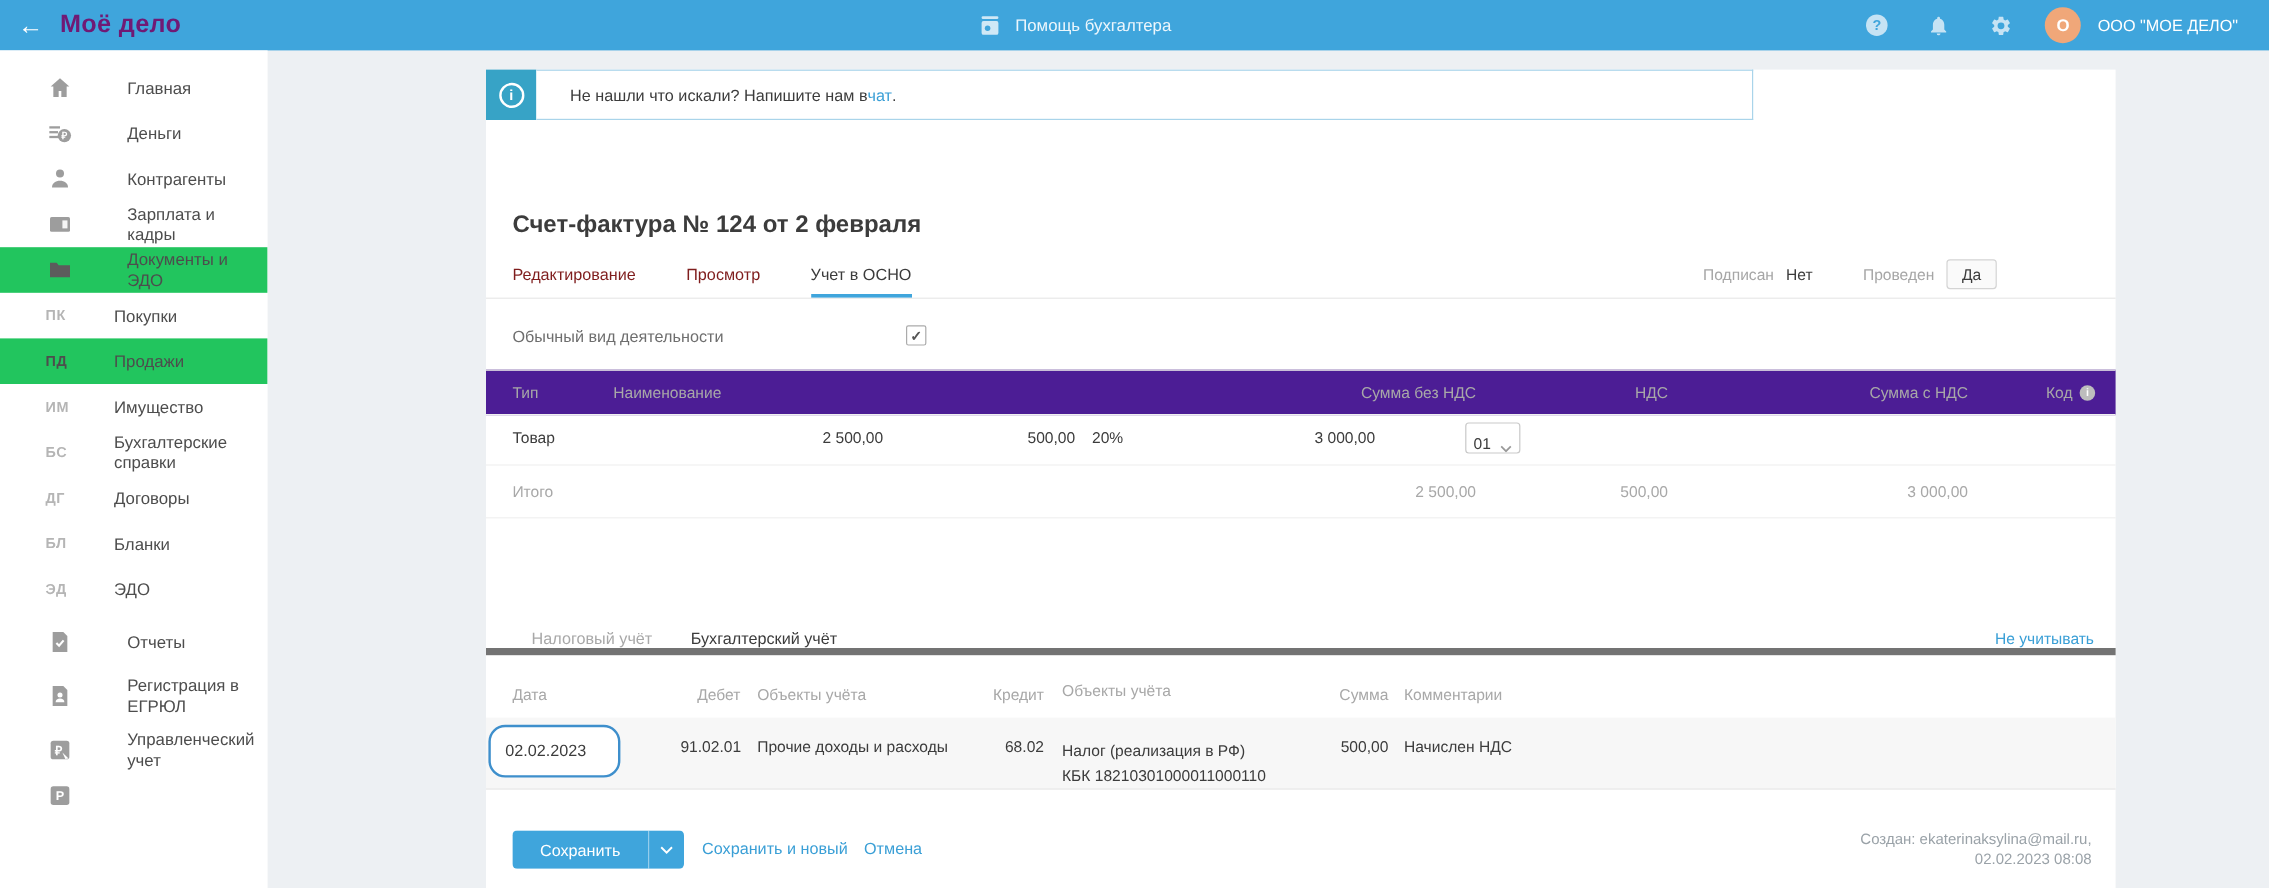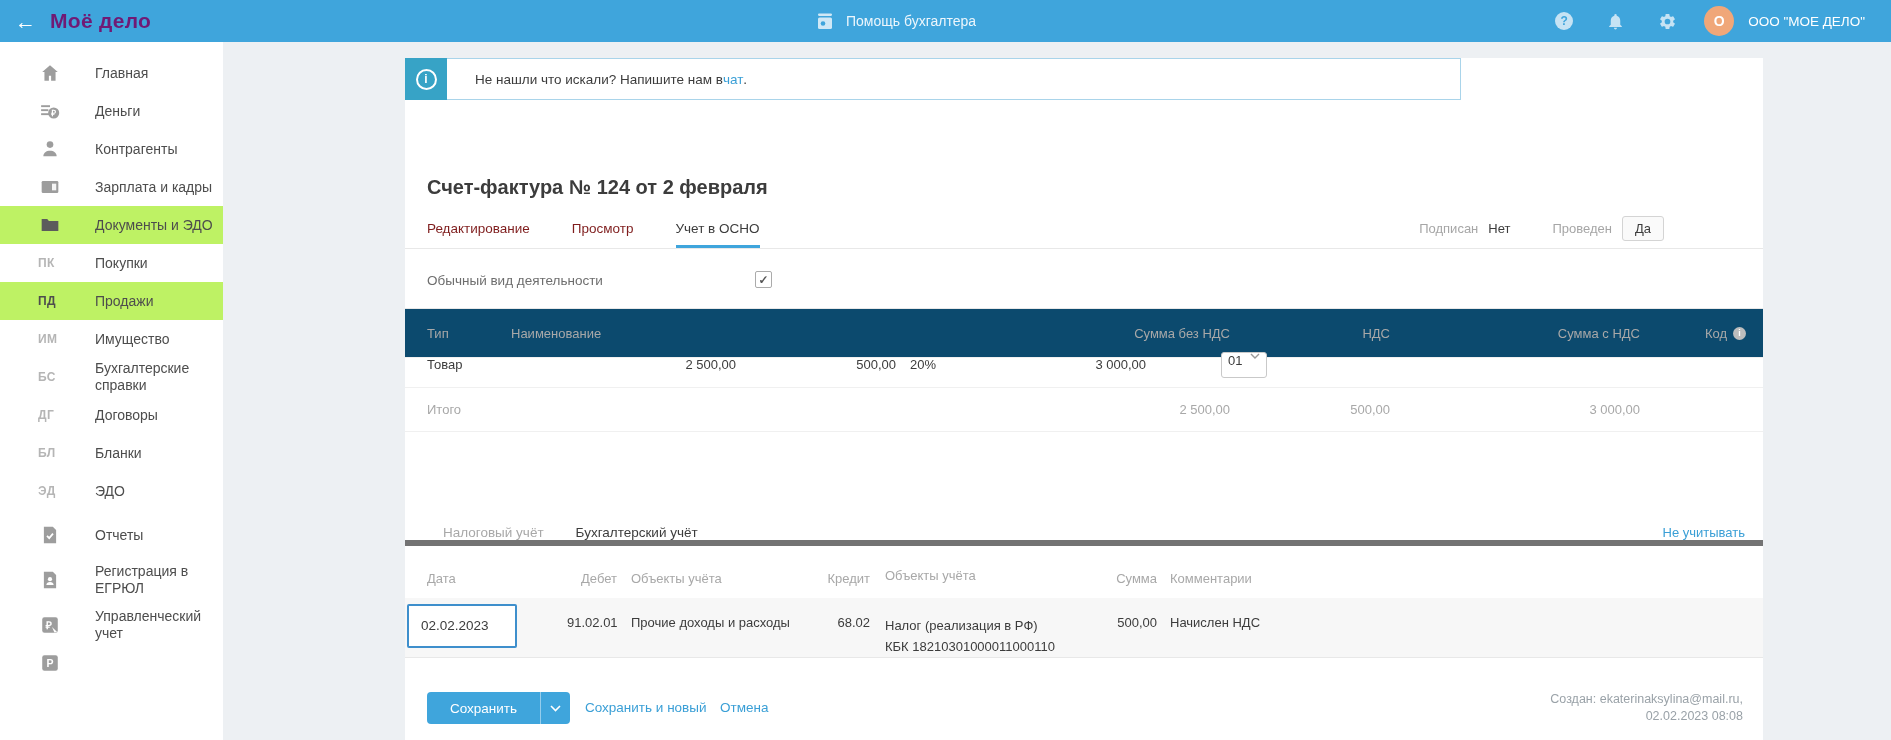--- a/index.html
+++ b/index.html
@@ -17,24 +17,24 @@
 .tb-right{position:absolute;right:0;top:0;height:42px;display:flex;align-items:center;padding-right:26px}
 .help-circle{width:18px;height:18px;border-radius:50%;background:#C6E3F4;color:#3FA5DC;font-weight:bold;font-size:12px;display:flex;align-items:center;justify-content:center;cursor:pointer}
 .tb-ic{width:19px;height:19px;fill:#C6E3F4;margin-left:33px;cursor:pointer}
 .avatar{width:30px;height:30px;border-radius:50%;background:#F0A779;color:#fff;font-weight:bold;font-size:14px;display:flex;align-items:center;justify-content:center;margin-left:27px}
 .org{color:#fff;font-size:13.5px;margin-left:14px;cursor:pointer}
 
 
 .sb{position:absolute;left:0;top:42px;width:223px;height:698px;background:#fff;padding-top:12px;overflow:hidden}
 .sb-item{height:38px;display:flex;align-items:center;cursor:pointer}
 .sb-item.tall{height:52px}
-.sb-item.active{background:#bef264}
+.sb-item.active{background:#22c55e}
 .sb-ic{width:20px;height:20px;margin-left:40px;flex:none;fill:#9D9D9D}
 .sb-item.active .sb-ic{fill:#5C5C5C}
-.sb-lbl{margin-left:35px;font-size:14px;color:#4D4D4D;line-height:17px;max-width:122px}
+.sb-lbl{margin-left:46px;font-size:14px;color:#4D4D4D;line-height:17px;max-width:122px}
 .sb-abbr{width:26px;margin-left:38px;flex:none;font-size:12px;font-weight:bold;color:#B5B5B5;letter-spacing:.4px}
 .sb-item.active .sb-abbr{color:#4D4D4D}
 .sb-sub .sb-lbl{margin-left:31px}
 .sb-gap{height:6px}
 
 
 .card{position:absolute;left:405px;top:58px;width:1358px;height:682px;background:#fff}
 
 .banner{position:absolute;left:0;top:0;width:1056px;height:42px;display:flex}
 .banner-sq{width:42px;background:#37A3C6;display:flex;align-items:center;justify-content:center;flex:none}
@@ -52,33 +52,33 @@
 .st-val{color:#3C3C3C;margin-left:10px}
 .st-gap{margin-left:42px}
 .badge{margin-left:10px;border:1px solid #D4D4D4;border-radius:3px;background:#FAFAFA;padding:4px 12px;color:#3C3C3C;cursor:pointer}
 
 .chk-row{position:absolute;left:22px;top:205px;width:500px;height:34px;display:flex;align-items:center}
 .chk-lbl{color:#6E6E6E;font-size:13.5px}
 .checkbox{position:absolute;left:328px;top:8px;width:17px;height:17px;border:1px solid #ABABAB;border-radius:2px;background:#fff;color:#555;font-size:12px;font-weight:bold;display:flex;align-items:center;justify-content:center;cursor:pointer}
 
 
 .t1{position:absolute;left:0;width:100%;display:flex;align-items:center}
-.t1.hdr{top:250px;height:50px;background:#0c4a6e;border-top:1px solid #E8E8E8;border-bottom:1px solid #F0F0F0;color:#A8A8A8}
+.t1.hdr{top:250px;height:38px;background:#4c1d95;border-top:1px solid #E8E8E8;border-bottom:1px solid #F0F0F0;color:#A8A8A8}
 .t1.drow{top:284px;height:46px;border-bottom:1px solid #F0F0F0;color:#3C3C3C}
 .t1.total{top:330px;height:44px;border-bottom:1px solid #F0F0F0;color:#A8A8A8}
 .t1c1{width:106px;padding-left:22px;flex:none}
 .t1c2{flex:1}
 .t1c3{width:225px;text-align:right;flex:none}
 .t1c4{width:160px;text-align:right;flex:none}
 .t1c4r{width:60px;padding-left:14px;flex:none}
 .t1c5{width:190px;text-align:right;flex:none}
 .t1c6{width:123px;flex:none;display:flex;align-items:center}
 .t1.hdr .t1c6{padding-left:65px}
 .info-circle{width:13px;height:13px;border-radius:50%;background:#BDBDBD;color:#fff;font-size:9px;font-weight:bold;display:flex;align-items:center;justify-content:center;margin-left:6px}
-.code-select{margin-left:75px;width:46px;height:26px;border:1px solid #C9C9C9;border-radius:3px;background:#fff;display:flex;align-items:flex-start;padding:0 6px;color:#3C3C3C;cursor:pointer}
+.code-select{margin-left:75px;width:46px;height:26px;border:1px solid #C9C9C9;border-radius:3px;background:#fff;display:flex;align-items:flex-end;padding:0 6px;color:#3C3C3C;cursor:pointer}
 .code-select svg{margin-left:auto}
 
 
 .tabs2{position:absolute;left:0;top:446px;width:100%;height:42px;border-bottom:6px solid #737373;display:flex;align-items:flex-end;padding-left:38px}
 .tab2{margin-right:32px;font-size:13.5px;cursor:pointer}
 .tab2.inactive{color:#A8A8A8}
 .tab2.active{color:#3C3C3C}
 .ignore{margin-left:auto;margin-right:18px;font-size:13px}
 
 .t2{position:absolute;left:0;width:100%;display:flex}
@@ -86,21 +86,21 @@
 .t2.drow{top:540px;height:60px;background:#F7F7F7;border-bottom:1px solid #E8E8E8;color:#3C3C3C;align-items:flex-start}
 .t2.drow>div{padding-top:17px}
 .t2c1{width:162px;flex:none;padding-left:22px;position:relative}
 .t2c2{width:50px;flex:none;text-align:right}
 .t2c3{width:208px;flex:none;padding-left:14px}
 .t2c4{width:45px;flex:none;text-align:right}
 .t2c5{width:230px;flex:none;padding-left:15px;line-height:21px}
 .t2c6{width:57px;flex:none;text-align:right}
 .t2c7{flex:1;padding-left:13px}
 .t2.drow .t2c1{padding-top:0}
-.date-box{position:absolute;left:2px;top:6px;width:110px;height:44px;background:#fff;border:2px solid #3E8FCC;border-radius:2px;line-height:40px;padding-left:12px;font-size:13.5px;color:#3C3C3C;cursor:text}
+.date-box{position:absolute;left:2px;top:6px;width:110px;height:44px;background:#fff;border:2px solid #3E8FCC;border-radius:14px;line-height:40px;padding-left:12px;font-size:13.5px;color:#3C3C3C;cursor:text}
 
 
 .save-btn{position:absolute;left:22px;top:634px;height:32px;display:flex;border-radius:4px;overflow:hidden;cursor:pointer}
 .btn-main{width:113px;background:#3FA5DC;color:#fff;display:flex;align-items:center;justify-content:center;font-size:13.5px}
 .btn-arrow{width:30px;background:#3FA5DC;border-left:1px solid rgba(255,255,255,.45);display:flex;align-items:center;justify-content:center}
 .link-savenew{position:absolute;left:180px;top:634px;line-height:32px;font-size:13.5px}
 .link-cancel{position:absolute;left:315px;top:634px;line-height:32px;font-size:13.5px}
 .created{position:absolute;right:20px;top:633px;text-align:right;font-size:12.5px;color:#9AA2A8;line-height:17px}
 </style>
 </head>

